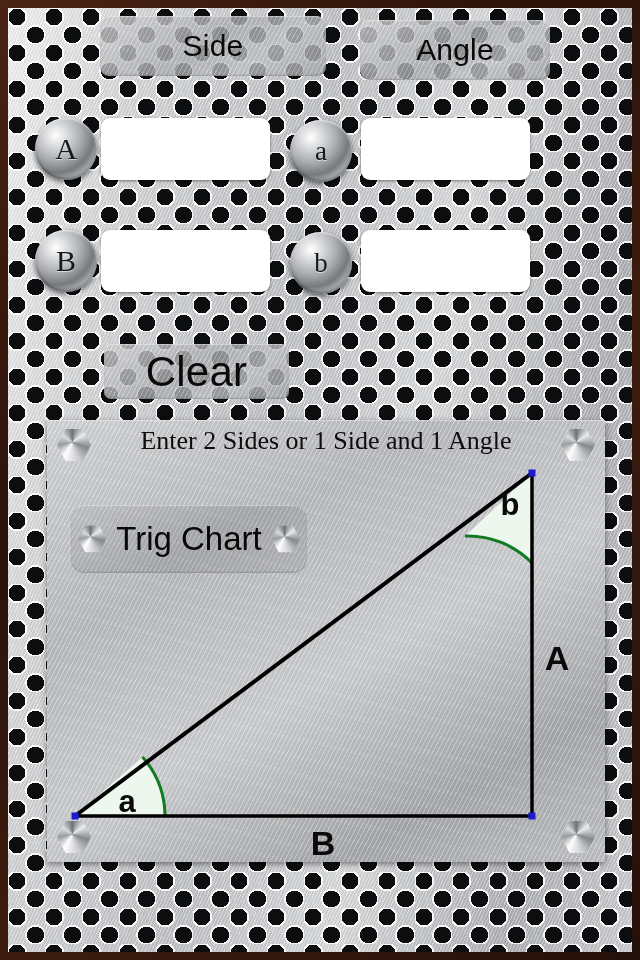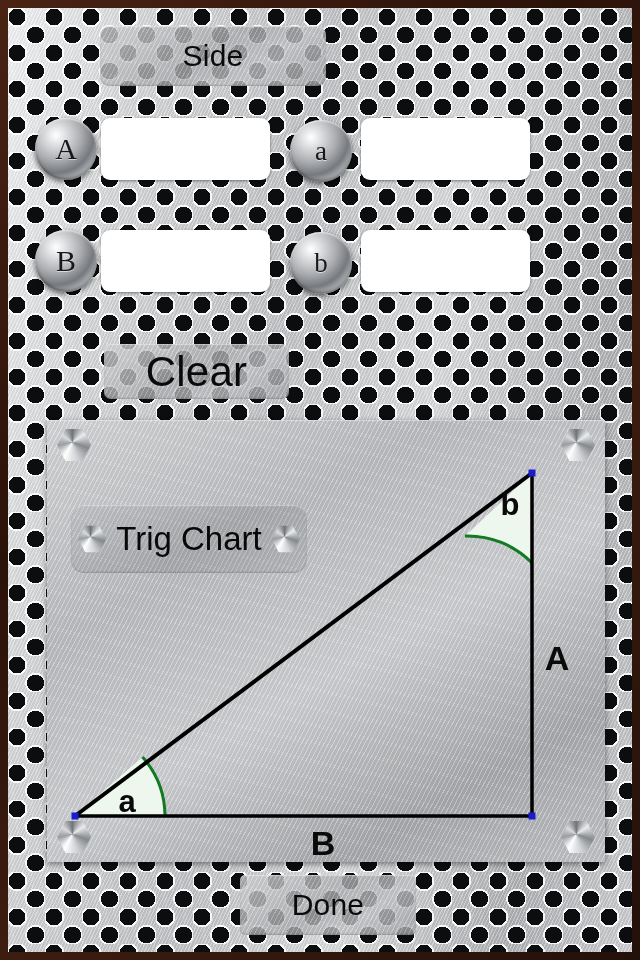--- a/index.html
+++ b/index.html
@@ -52,21 +52,21 @@
       repeating-linear-gradient(118deg,
         rgba(255,255,255,0.22) 0px, rgba(255,255,255,0.22) 1px,
         rgba(0,0,0,0.05) 1px, rgba(0,0,0,0.05) 4px),
       linear-gradient(145deg, rgba(214,215,217,0.82) 0%, rgba(176,178,181,0.80) 48%,
                                rgba(198,200,203,0.80) 70%, rgba(166,168,171,0.82) 100%);
     box-shadow: inset 0 1px 1px rgba(255,255,255,0.45), inset 0 -1px 2px rgba(0,0,0,0.18);
     letter-spacing: 0.2px;
     user-select: none;
   }
 
-  #btn-side  { left: 100px; top: 26px;  width: 226px; height: 60px; border-radius: 9px 9px 9px 9px; font-size: 30px; }
+  #btn-side  { left: 100px; top: 16px;  width: 226px; height: 60px; border-radius: 9px 9px 9px 9px; font-size: 30px; }
   #btn-angle { left: 360px; top: 20px;  width: 190px; height: 60px; border-radius: 9px; font-size: 30px; }
   #btn-clear { left: 104px; top: 344px; width: 185px; height: 55px; border-radius: 7px; font-size: 42px; }
   #btn-calc  { left: 359px; top: 344px; width: 190px; height: 55px; border-radius: 7px; font-size: 31px; }
   #btn-done  { left: 240px; top: 875px; width: 176px; height: 60px; border-radius: 5px; font-size: 30px; }
 
   
   .badge {
     position: absolute;
     width: 62px; height: 62px;
     border-radius: 50%;
@@ -184,20 +184,23 @@
 <div id="app">
 
   <div id="frame"></div>
 
   <div id="plate"></div>
 
   <div class="metal-btn" id="btn-side">
     <span>Side</span>
   </div>
 
+  <div class="metal-btn" id="btn-angle">
+    <span>Angle</span>
+  </div>
 
   <div class="badge" id="badge-A">
     <span>A</span>
   </div>
   <input class="num-input" id="in-A" type="text" value="" style="">
 
   <div class="badge" id="badge-a">
     <span>a</span>
   </div>
   <input class="num-input" id="in-a" type="text" value="" style="">
@@ -211,20 +214,21 @@
     <span>b</span>
   </div>
   <input class="num-input" id="in-b" type="text" value="" style="">
 
   <div class="metal-btn" id="btn-clear">
     <span>Clear</span>
   </div>
 
   <div id="panel">
 
+    <div id="panel-title">Enter 2 Sides or 1 Side and 1 Angle</div>
 
     <div class="hexbolt" id="bolt-tl"></div>
     <div class="hexbolt" id="bolt-tr"></div>
     <div class="hexbolt" id="bolt-bl"></div>
     <div class="hexbolt" id="bolt-br"></div>
 
     <svg id="tri-svg" viewBox="0 0 558 442">
 
       <path d="M 28 396 L 118 396 A 90 90 0 0 0 95.5 337 Z" fill="#eef7ee" stroke="none"></path>
       <path d="M 485 53 L 485 143 A 90 90 0 0 0 418 116 Z" fill="#eef7ee" stroke="none"></path>
@@ -247,17 +251,14 @@
     </svg>
 
     <div id="btn-trig">
       <span class="hexbolt small"></span>
       <span class="trig-label">Trig Chart</span>
       <span class="hexbolt small"></span>
     </div>
 
   </div>
 
-  <div class="metal-btn" id="btn-done">
-    <span>Done</span>
-  </div>
 
 </div>
 
 </body></html>

